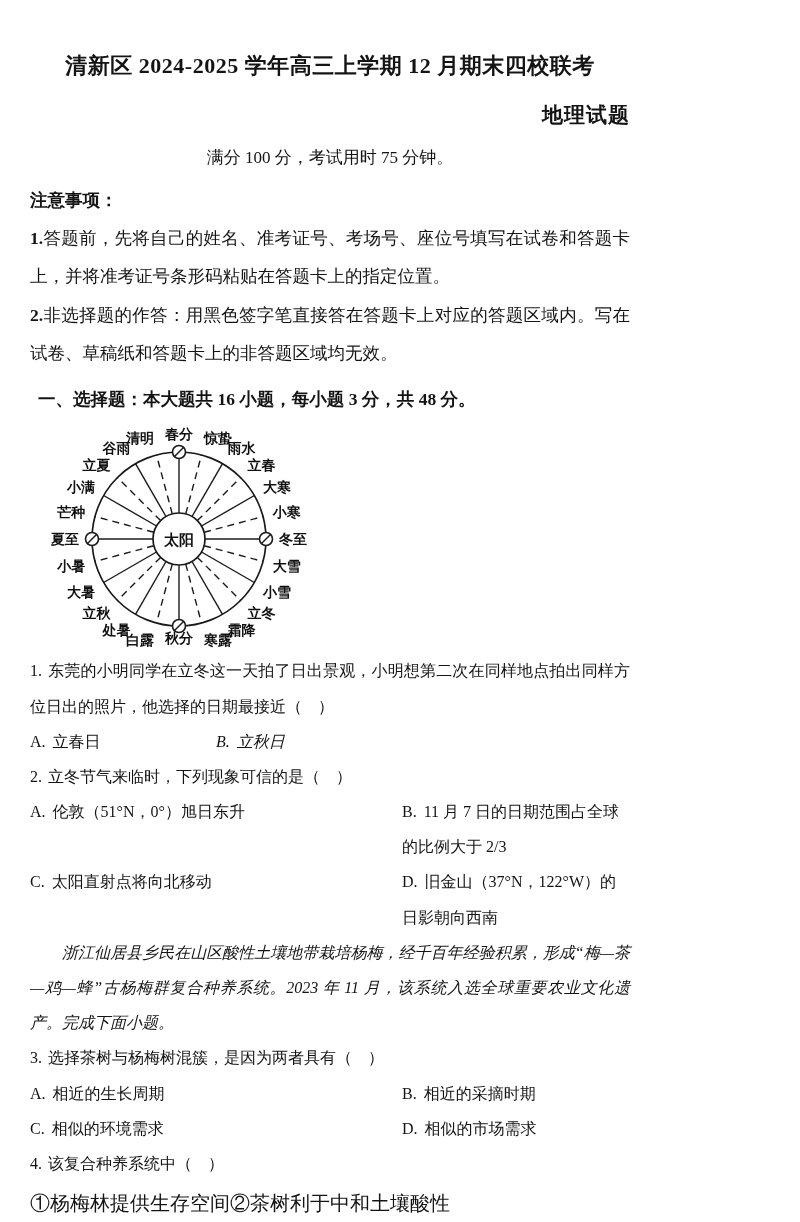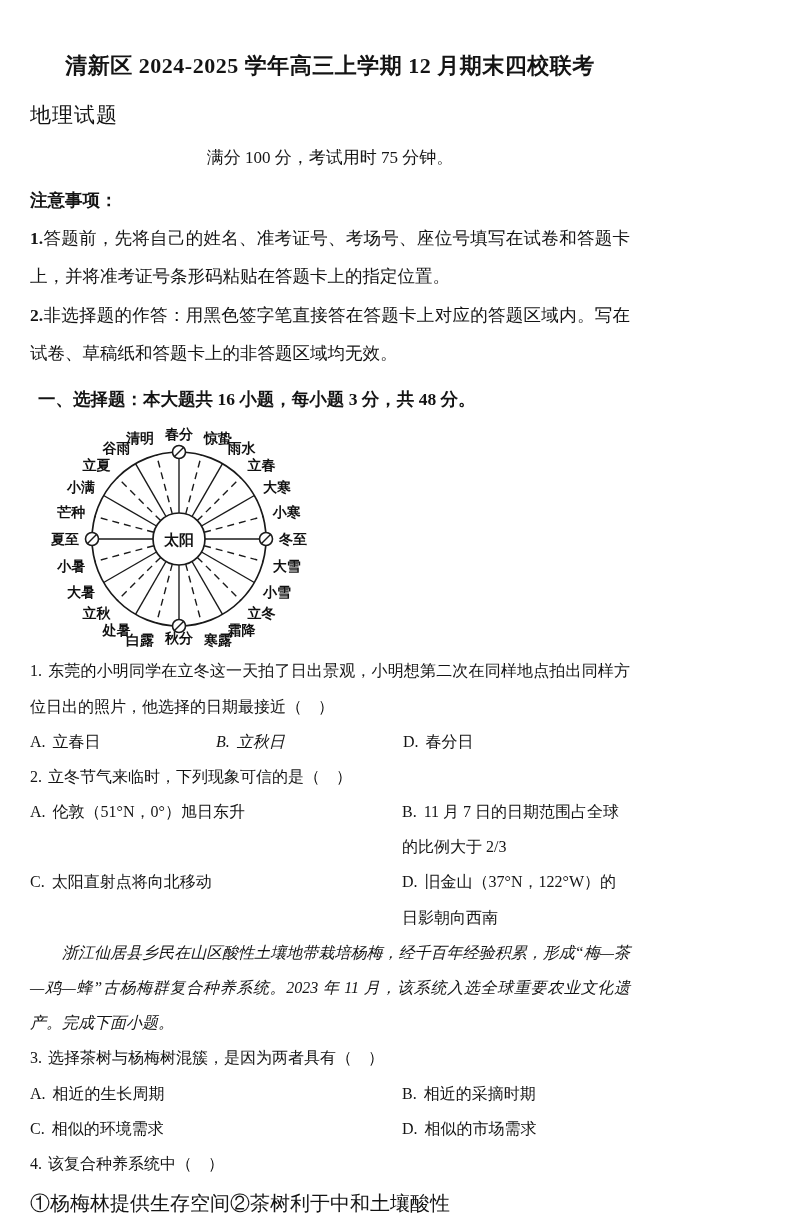--- a/index.html
+++ b/index.html
@@ -12,21 +12,21 @@
   .page{
     box-sizing:border-box;width:660px;height:1222px;
     padding:40px 30px 34px 30px;
     display:flex;flex-direction:column;
   }
   .page-title{
     font-size:22px;font-weight:bold;text-align:center;
     margin:12px 0 0 0;line-height:1.3;letter-spacing:.5px;
   }
   .subject-title{
-    font-size:21px;font-weight:normal;text-align:left;
+    font-size:21px;font-weight:bold;text-align:right;
     margin:21px 0 0 0;line-height:1.3;letter-spacing:1px;
   }
   .meta-line{
     font-size:17px;text-align:center;margin:17px 0 0 0;line-height:1.4;
   }
   .notice-head{
     font-size:17.5px;font-weight:bold;margin:13px 0 0 0;line-height:2.05;
   }
   .notice-item{
     font-size:17.5px;margin:0;line-height:2.2;text-align:justify;
@@ -143,21 +143,20 @@
         <text x="106.49999999999996" y="26.067332602633975" text-anchor="end" font-size="14" font-weight="bold" fill="#111">谷雨</text>
         <text x="129.8945526250555" y="15.577788239647827" text-anchor="end" font-size="14" font-weight="bold" fill="#111">清明</text>
       </svg>
   </div>
 
   <div>
     <p class="q-text"><span class="q-num">1.</span><span>东莞的小明同学在立冬这一天拍了日出景观，小明想第二次在同样地点拍出同样方位日出的照片，他选择的日期最接近（　）</span></p>
     <div class="opts opts-4">
       <span class="opt"><span class="opt-label">A.</span><span>立春日</span></span>
       <span class="opt"><span class="opt-label">B.</span><span>立秋日</span></span>
-      <span class="opt"><span class="opt-label">D.</span><span>春分日</span></span>
     </div>
   </div>
 
   <div>
     <p class="q-text"><span class="q-num">2.</span><span>立冬节气来临时，下列现象可信的是（　）</span></p>
     <div class="opts opts-2">
       <span class="opt"><span class="opt-label">A.</span><span>伦敦（51°N，0°）旭日东升</span></span>
       <span class="opt"><span class="opt-label">B.</span><span>11 月 7 日的日期范围占全球的比例大于 2/3</span></span>
       <span class="opt"><span class="opt-label">C.</span><span>太阳直射点将向北移动</span></span>
       <span class="opt"><span class="opt-label">D.</span><span>旧金山（37°N，122°W）的日影朝向西南</span></span>

